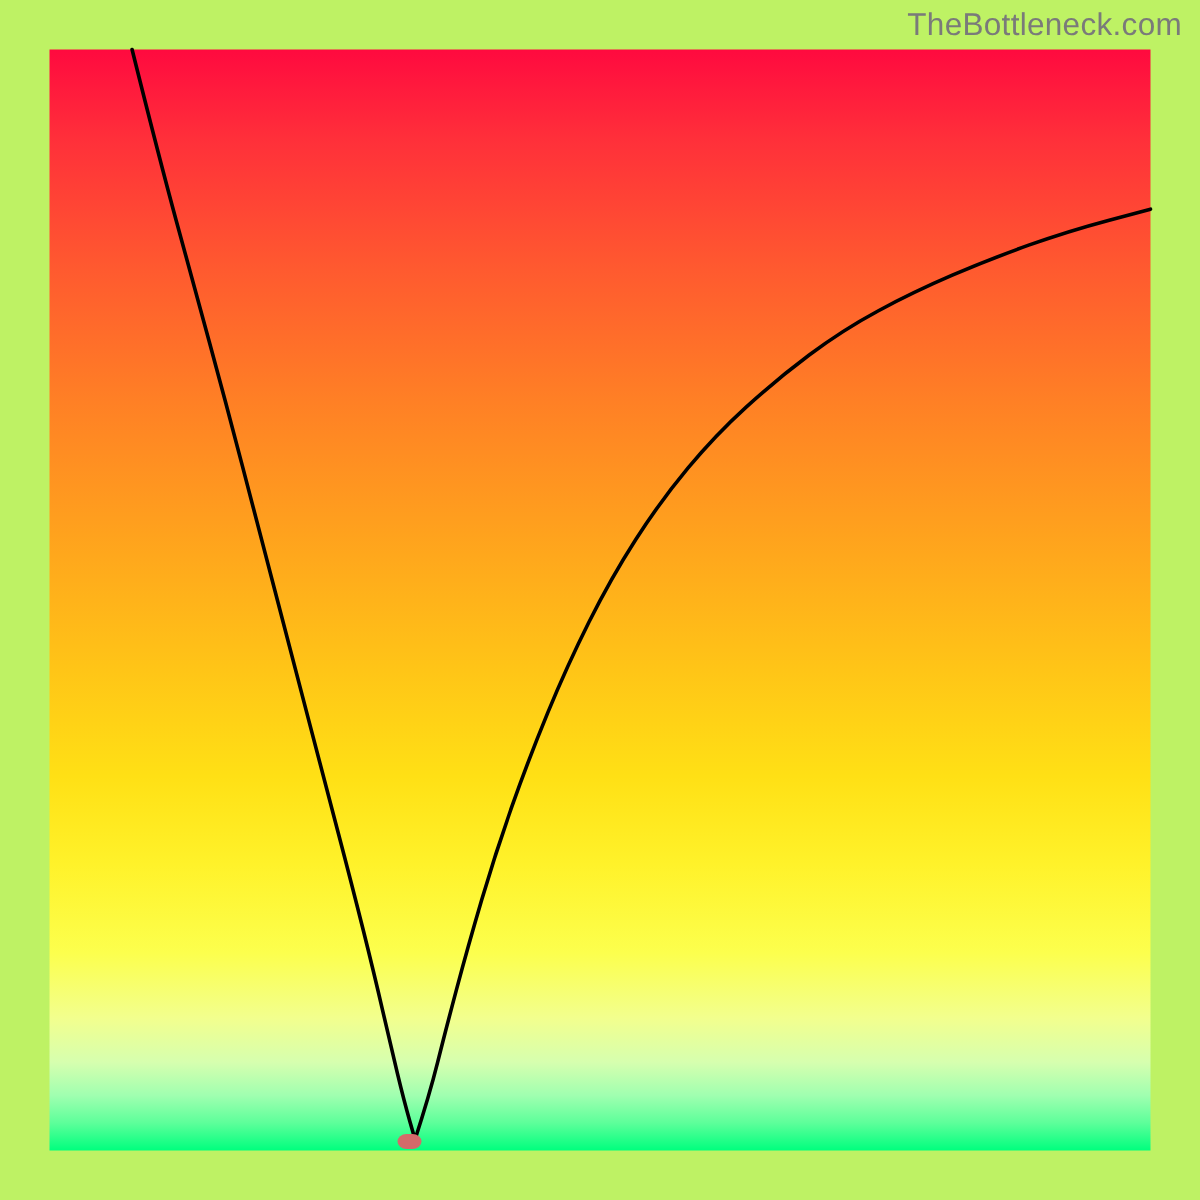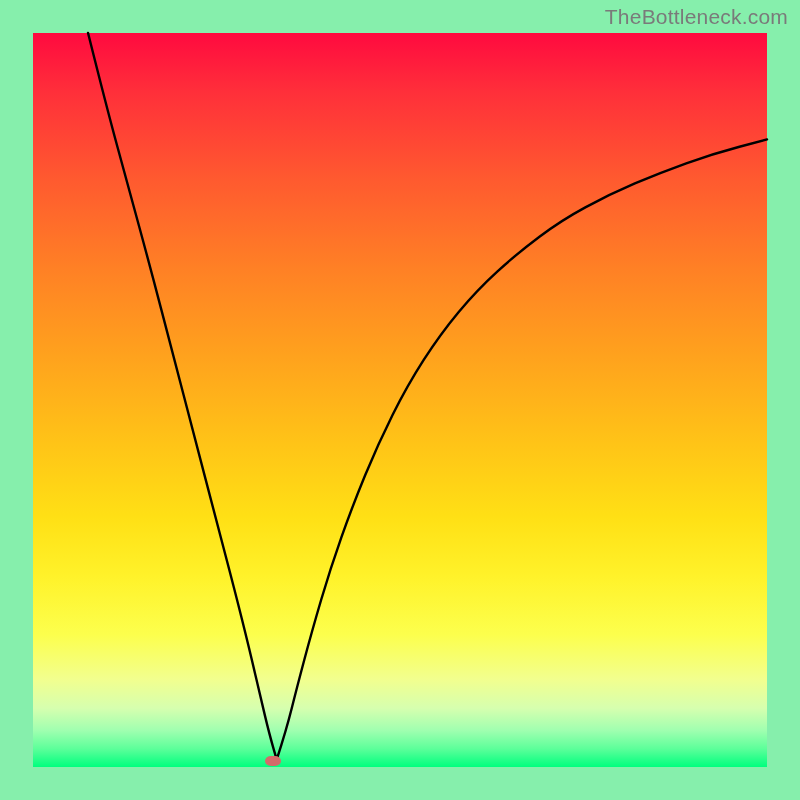--- a/index.html
+++ b/index.html
@@ -8,21 +8,21 @@
     width: 800px;
     height: 800px;
     overflow: hidden;
     background: #000;
     font-family: Arial, Helvetica, sans-serif;
   }
   .frame {
     position: relative;
     width: 800px;
     height: 800px;
-    background: #86efac;
+    background: #bef264;
   }
   .plot-area {
     position: absolute;
     left: 33px;
     top: 33px;
     width: 734px;
     height: 734px;
     
     background: linear-gradient(to bottom,
       #ff0a3f 0%,

